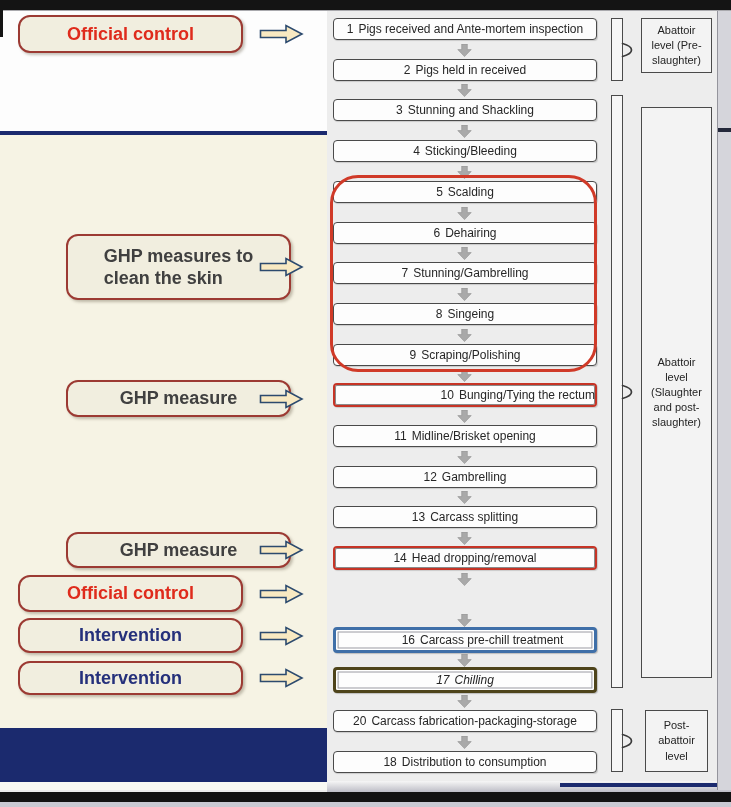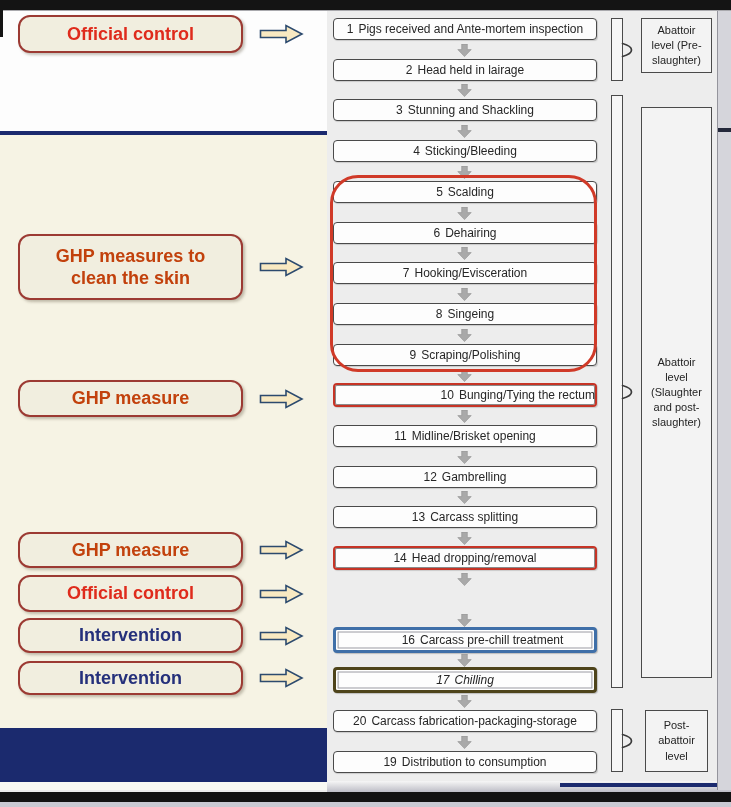--- a/index.html
+++ b/index.html
@@ -38,26 +38,26 @@
   .step.blue{border:3px solid #3f6fa8;height:26px;box-shadow:inset 0 0 0 1.6px #ffffff, inset 0 0 0 2.6px #9a9aa2,1px 1px 1px rgba(0,0,0,.2);padding-left:35px;}
   .step.olive{border:3px solid #4e441b;height:26px;box-shadow:inset 0 0 0 1.6px #ffffff, inset 0 0 0 2.6px #9a9aa2,1px 1px 1px rgba(0,0,0,.2);font-style:italic;}
   .enclosure{
     position:absolute;border:3.2px solid #d03a28;border-radius:28px;
     box-sizing:border-box;pointer-events:none;
   }
   .dn-arrow{position:absolute;width:15px;height:13px;}
   .llabel{
     position:absolute;left:18px;width:225px;box-sizing:border-box;
     border:2.6px solid #9c3a33;border-radius:12px;background:#f1eedf;
-    display:flex;align-items:center;justify-content:center;text-align:center;
+    display:flex;align-items:center;justify-content:center;
     font-weight:bold;font-size:18px;line-height:1.25;white-space:pre-line;
     box-shadow:2px 2px 3px rgba(110,100,80,.4);
   }
   .llabel.red{color:#df2b1c;}
-  .llabel.black{color:#c2410c;}
+  .llabel.black{color:#404040;margin-left:48px;}
   .llabel.navy{color:#25307b;}
   .r-arrow{position:absolute;width:45px;height:20px;}
   .bracket{
     position:absolute;left:611px;width:12px;box-sizing:border-box;
     background:#f6f6f6;border:1.5px solid #4a4a4a;
   }
   .curl{position:absolute;left:620px;width:14px;height:16px;}
   .rlabel{
     position:absolute;box-sizing:border-box;border:1.5px solid #4a4a4a;background:#f3f3f3;
     display:flex;flex-direction:column;align-items:center;justify-content:center;
@@ -87,21 +87,21 @@
   <div class="abs" id="diagram">
       <div class="step" style="top: 18px;">
         <span class="num">1</span>
         <span class="lbl">Pigs received and Ante-mortem inspection</span>
       </div>
       <div class="dn-arrow" style="left: 457px; top: 43px;"><svg width="15" height="13" viewBox="0 0 15 13">
           <path d="M4.7 0 H10.3 V5.6 H14.2 L7.5 12.6 L0.8 5.6 H4.7 Z" fill="#a9a9a9" stroke="#8f8f8f" stroke-width="0.6"></path>
         </svg></div>
       <div class="step" style="top: 59px;">
         <span class="num">2</span>
-        <span class="lbl">Head held in lairage</span>
+        <span class="lbl">Pigs held in received</span>
       </div>
       <div class="dn-arrow" style="left: 457px; top: 83px;"><svg width="15" height="13" viewBox="0 0 15 13">
           <path d="M4.7 0 H10.3 V5.6 H14.2 L7.5 12.6 L0.8 5.6 H4.7 Z" fill="#a9a9a9" stroke="#8f8f8f" stroke-width="0.6"></path>
         </svg></div>
       <div class="step" style="top: 99px;">
         <span class="num">3</span>
         <span class="lbl">Stunning and Shackling</span>
       </div>
       <div class="dn-arrow" style="left: 457px; top: 124px;"><svg width="15" height="13" viewBox="0 0 15 13">
           <path d="M4.7 0 H10.3 V5.6 H14.2 L7.5 12.6 L0.8 5.6 H4.7 Z" fill="#a9a9a9" stroke="#8f8f8f" stroke-width="0.6"></path>
@@ -122,21 +122,21 @@
         </svg></div>
       <div class="step" style="top: 222px;">
         <span class="num">6</span>
         <span class="lbl">Dehairing</span>
       </div>
       <div class="dn-arrow" style="left: 457px; top: 246px;"><svg width="15" height="13" viewBox="0 0 15 13">
           <path d="M4.7 0 H10.3 V5.6 H14.2 L7.5 12.6 L0.8 5.6 H4.7 Z" fill="#a9a9a9" stroke="#8f8f8f" stroke-width="0.6"></path>
         </svg></div>
       <div class="step" style="top: 262px;">
         <span class="num">7</span>
-        <span class="lbl">Hooking/Evisceration</span>
+        <span class="lbl">Stunning/Gambrelling</span>
       </div>
       <div class="dn-arrow" style="left: 457px; top: 287px;"><svg width="15" height="13" viewBox="0 0 15 13">
           <path d="M4.7 0 H10.3 V5.6 H14.2 L7.5 12.6 L0.8 5.6 H4.7 Z" fill="#a9a9a9" stroke="#8f8f8f" stroke-width="0.6"></path>
         </svg></div>
       <div class="step" style="top: 303px;">
         <span class="num">8</span>
         <span class="lbl">Singeing</span>
       </div>
       <div class="dn-arrow" style="left: 457px; top: 328px;"><svg width="15" height="13" viewBox="0 0 15 13">
           <path d="M4.7 0 H10.3 V5.6 H14.2 L7.5 12.6 L0.8 5.6 H4.7 Z" fill="#a9a9a9" stroke="#8f8f8f" stroke-width="0.6"></path>
@@ -201,21 +201,21 @@
           <path d="M4.7 0 H10.3 V5.6 H14.2 L7.5 12.6 L0.8 5.6 H4.7 Z" fill="#a9a9a9" stroke="#8f8f8f" stroke-width="0.6"></path>
         </svg></div>
       <div class="step" style="top: 710px;">
         <span class="num">20</span>
         <span class="lbl">Carcass fabrication-packaging-storage</span>
       </div>
       <div class="dn-arrow" style="left: 457px; top: 735px;"><svg width="15" height="13" viewBox="0 0 15 13">
           <path d="M4.7 0 H10.3 V5.6 H14.2 L7.5 12.6 L0.8 5.6 H4.7 Z" fill="#a9a9a9" stroke="#8f8f8f" stroke-width="0.6"></path>
         </svg></div>
       <div class="step" style="top: 751px;">
-        <span class="num">19</span>
+        <span class="num">18</span>
         <span class="lbl">Distribution to consumption</span>
       </div>
       <div class="enclosure" style="left: 330px; top: 175px; width: 267px; height: 197px;"></div>
       <div class="llabel red" style="top: 15px; height: 38px;">Official control</div>
       <div class="r-arrow" style="left: 259px; top: 24px;"><svg width="45" height="20" viewBox="0 0 45 20">
           <path d="M1.5 6.5 H27 V1.5 L43 10 L27 18.5 V13.5 H1.5 Z" fill="#f8e9c2" stroke="#2c4a6e" stroke-width="1.6"></path>
         </svg></div>
       <div class="llabel black" style="top: 234px; height: 66px;">GHP measures to
 clean the skin</div>
       <div class="r-arrow" style="left: 259px; top: 257px;"><svg width="45" height="20" viewBox="0 0 45 20">

